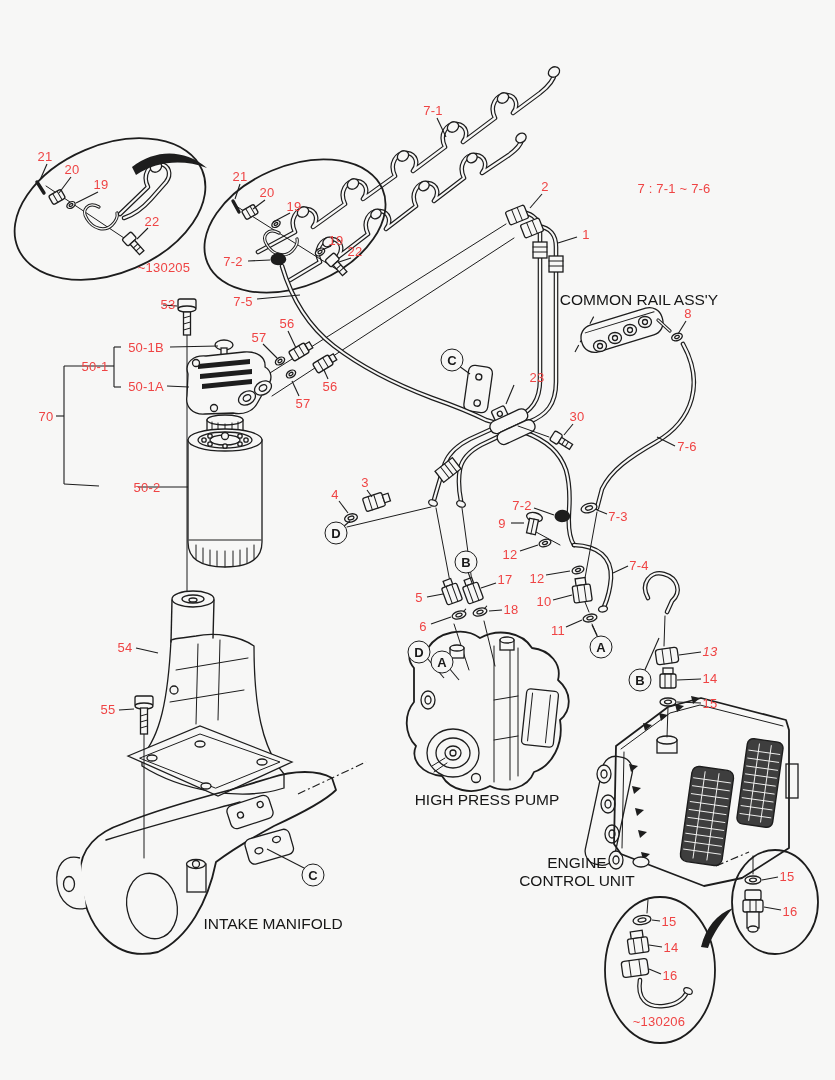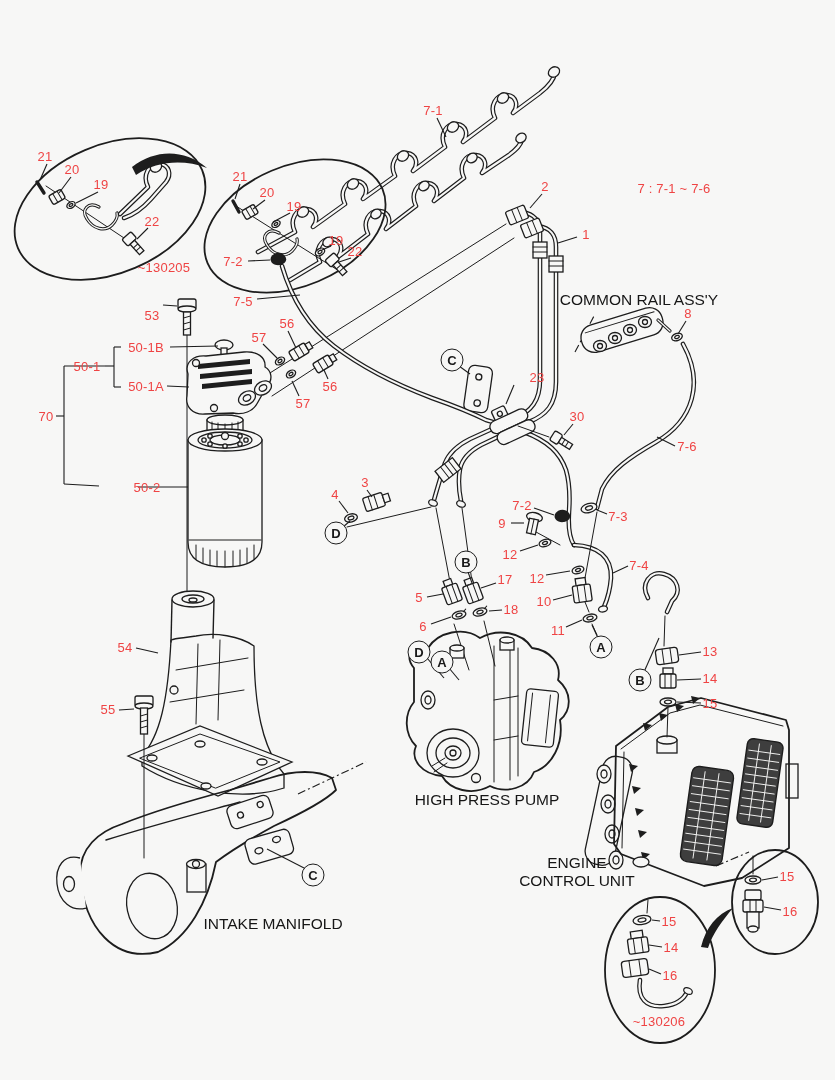--- a/index.html
+++ b/index.html
@@ -652,23 +652,23 @@
       <span class="plabel" style="left: 72px; top: 169px;">20</span>
       <span class="plabel" style="left: 101px; top: 184px;">19</span>
       <span class="plabel" style="left: 152px; top: 221px;">22</span>
       <span class="plabel" style="left: 240px; top: 176px;">21</span>
       <span class="plabel" style="left: 267px; top: 192px;">20</span>
       <span class="plabel" style="left: 294px; top: 206px;">19</span>
       <span class="plabel" style="left: 336px; top: 240px;">19</span>
       <span class="plabel" style="left: 355px; top: 251px;">22</span>
       <span class="plabel" style="left: 233px; top: 261px;">7-2</span>
       <span class="plabel" style="left: 243px; top: 301px;">7-5</span>
-      <span class="plabel" style="left: 152px; top: 304px; margin-top: 11px;">53</span>
+      <span class="plabel" style="left: 168px; top: 304px;">53</span>
       <span class="plabel" style="left: 146px; top: 347px;">50-1B</span>
-      <span class="plabel" style="left: 87px; top: 366px;">50-1</span>
+      <span class="plabel" style="left: 95px; top: 366px;">50-1</span>
       <span class="plabel" style="left: 146px; top: 386px;">50-1A</span>
       <span class="plabel" style="left: 46px; top: 416px;">70</span>
       <span class="plabel" style="left: 120px; top: 487px; margin-left: 27px;">50-2</span>
       <span class="plabel" style="left: 287px; top: 323px;">56</span>
       <span class="plabel" style="left: 259px; top: 337px;">57</span>
       <span class="plabel" style="left: 330px; top: 386px;">56</span>
       <span class="plabel" style="left: 303px; top: 403px;">57</span>
       <span class="plabel" style="left: 516px; top: 377px; margin-left: 21px;">23</span>
       <span class="plabel" style="left: 577px; top: 416px;">30</span>
       <span class="plabel" style="left: 365px; top: 482px;">3</span>
@@ -680,21 +680,21 @@
       <span class="plabel" style="left: 505px; top: 579px;">17</span>
       <span class="plabel" style="left: 537px; top: 578px;">12</span>
       <span class="plabel" style="left: 639px; top: 565px;">7-4</span>
       <span class="plabel" style="left: 419px; top: 597px;">5</span>
       <span class="plabel" style="left: 544px; top: 601px;">10</span>
       <span class="plabel" style="left: 511px; top: 609px;">18</span>
       <span class="plabel" style="left: 423px; top: 626px;">6</span>
       <span class="plabel" style="left: 558px; top: 630px;">11</span>
       <span class="plabel" style="left: 125px; top: 647px;">54</span>
       <span class="plabel" style="left: 108px; top: 709px;">55</span>
-      <span class="plabel" style="left: 710px; top: 651px;">13</span>
+      <span class="plabel" style="left: 710px; top: 651px; font-style: italic;">13</span>
       <span class="plabel" style="left: 710px; top: 678px;">14</span>
       <span class="plabel" style="left: 710px; top: 703px;">15</span>
       <span class="plabel" style="left: 787px; top: 876px;">15</span>
       <span class="plabel" style="left: 790px; top: 911px;">16</span>
       <span class="plabel" style="left: 669px; top: 921px;">15</span>
       <span class="plabel" style="left: 671px; top: 947px;">14</span>
       <span class="plabel" style="left: 670px; top: 975px;">16</span>
       <span class="callout" style="left: 452px; top: 360px;">C</span>
       <span class="callout" style="left: 336px; top: 533px;">D</span>
       <span class="callout" style="left: 466px; top: 562px;">B</span>

